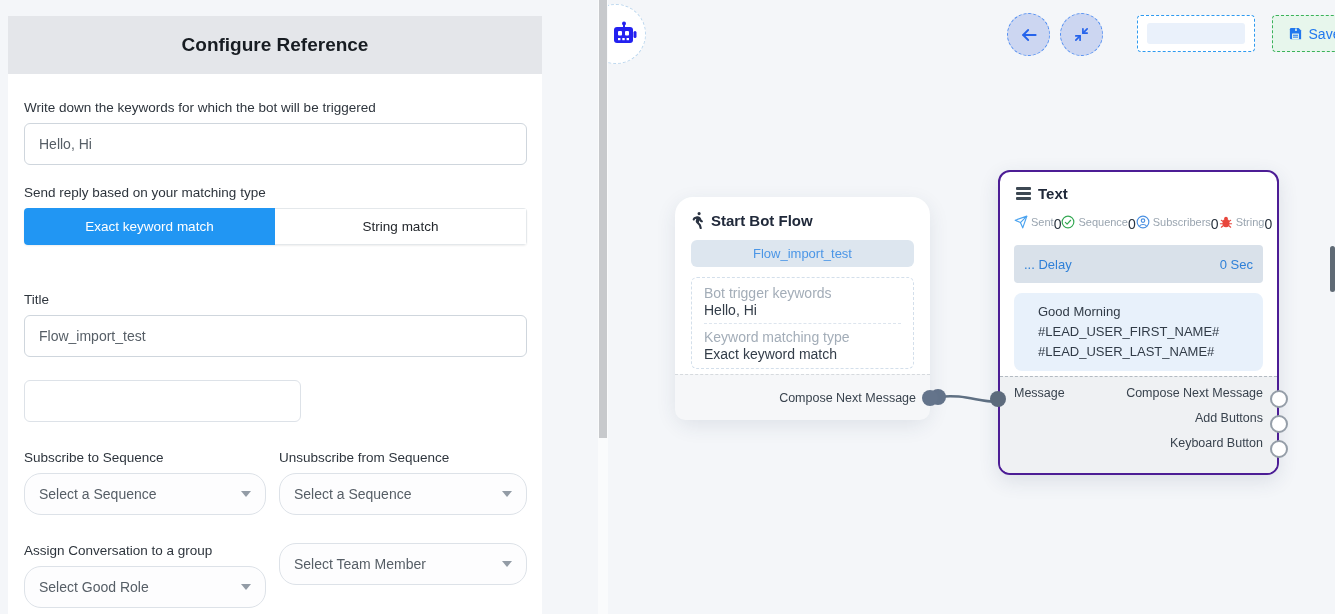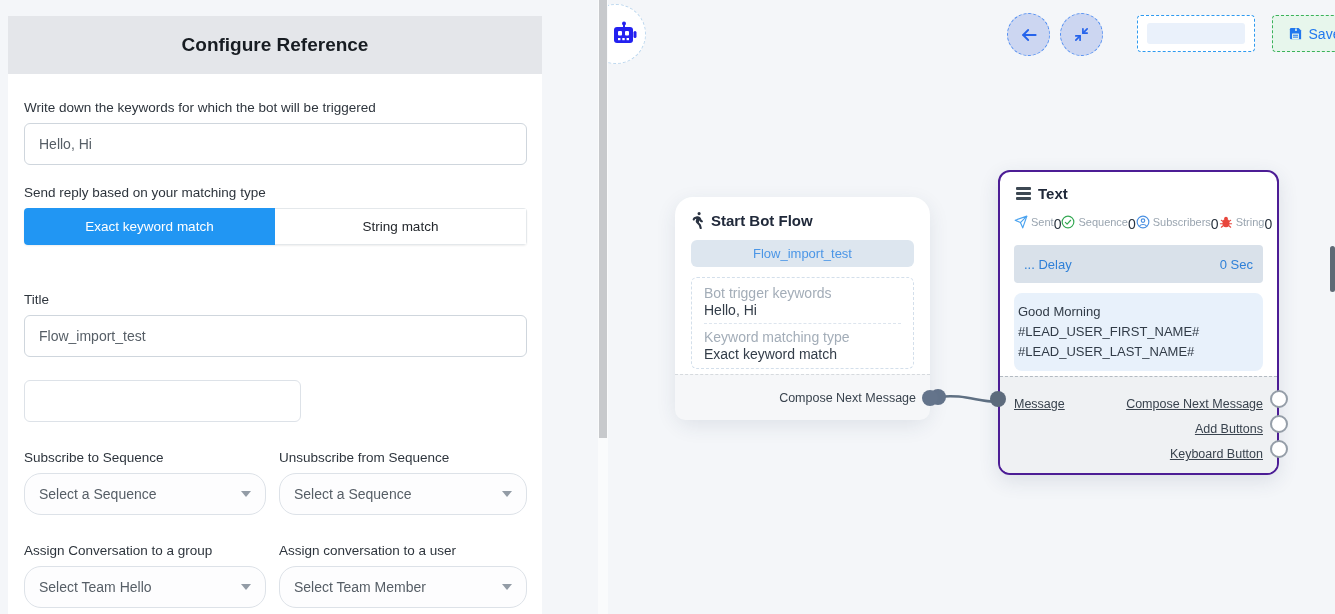--- a/index.html
+++ b/index.html
@@ -72,24 +72,24 @@
 
   .text-node { left:390px; top:170px; width:281px; height:305px; border:2px solid #4c1d95; border-radius:12px; box-shadow:0 6px 20px rgba(40,60,90,.12); }
   .hamburger { display:inline-flex; flex-direction:column; gap:2.5px; }
   .hamburger span { width:15px; height:2.5px; background:#3d4853; border-radius:1px; }
   .stats-row { display:flex; justify-content:space-between; padding:2px 14px 0; }
   .stat { display:flex; align-items:center; }
   .stat-top { display:flex; align-items:center; gap:3px; font-size:11px; color:#9aa5b0; }
   .stat-val { font-size:14px; color:#28323e; margin-top:4px; }
   .delay-row { margin:13px 14px 0; background:#d9e1ea; border-radius:4px; height:38px; display:flex;
                justify-content:space-between; align-items:center; padding:0 10px; color:#2f80d8; font-size:13px; cursor:pointer; }
-  .msg-box { margin:10px 14px 0; background:#e8f1fb; border-radius:8px; padding:9px 4px; font-size:13px;
+  .msg-box { margin:10px 14px 0; background:#e8f1fb; border-radius:8px; padding:9px 24px; font-size:13px;
              color:#313b47; line-height:1.55; cursor:pointer; }
   .text-footer { height:97px; padding:9px 14px 0; font-size:12.5px; color:#39434e; background:#eff1f3; border-top:1.5px dashed #b3bac1;}
-  .tf-row { position:relative; height:25px; display:flex; align-items:flex-end; justify-content:flex-end;text-decoration:underline; }
+  .tf-row { position:relative; height:25px; display:flex; align-items:flex-start; justify-content:flex-end; }
   .tf-row-first { justify-content:space-between; }
   .in-handle { position:absolute; left:-24px; top:50%; margin-top:-8px; width:16px; height:16px; border-radius:50%;
                background:#5d6b7c; cursor:pointer; }
   .out-handle { position:absolute; right:-25px; top:50%; margin-top:-9px; width:18px; height:18px; border-radius:50%;
                 background:#fff; border:2.5px solid #959ea8; cursor:pointer; }
 
   .connector-svg { position:absolute; left:0; top:0; width:727px; height:614px; pointer-events:none; }
   .page-scroll-thumb { position:absolute; right:0; top:246px; width:5px; height:46px; background:#5f6a75; border-radius:3px; z-index:5; }
 </style>
 </head>
@@ -139,26 +139,25 @@
           <span>Select a Sequence</span>
           <span class="caret"></span>
         </div>
       </div>
     </div>
 
     <div class="two-col mt28">
       <div class="col-l">
         <div class="field-label">Assign Conversation to a group</div>
         <div class="select">
-          <span>Select Team Hello</span>
+          <span>Select Good Role</span>
           <span class="caret"></span>
         </div>
       </div>
       <div class="col-r">
-        <div class="field-label">Assign conversation to a user</div>
         <div class="select">
           <span>Select Team Member</span>
           <span class="caret"></span>
         </div>
       </div>
     </div>
 
   </div>
 </div>
 

